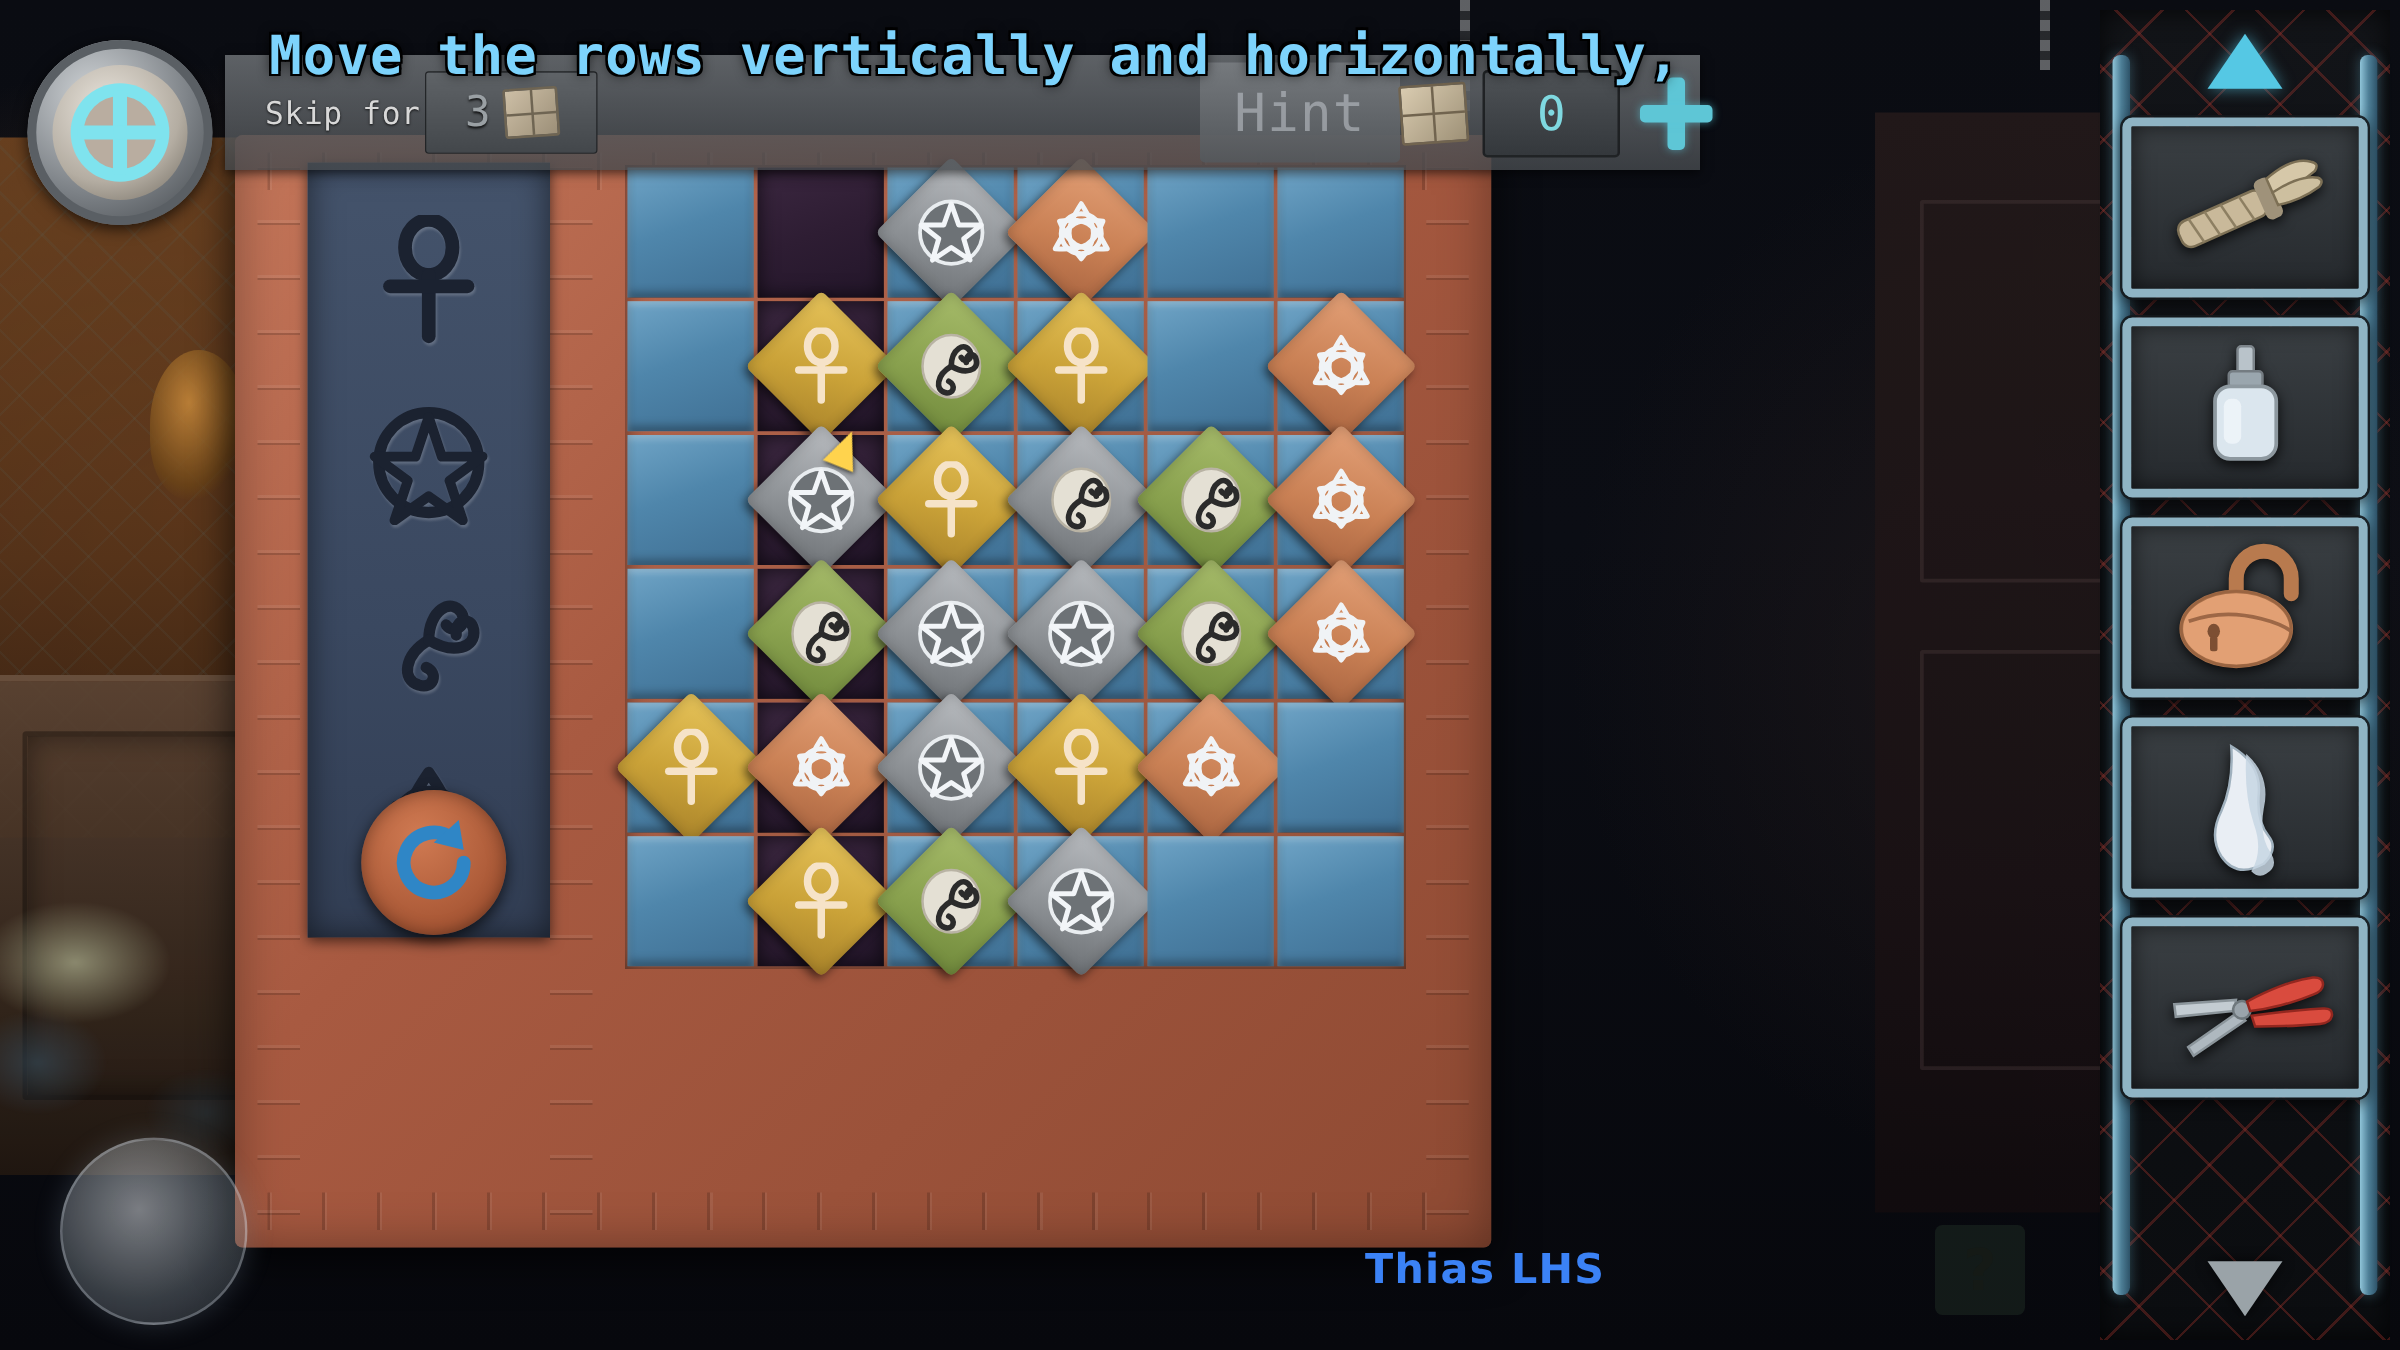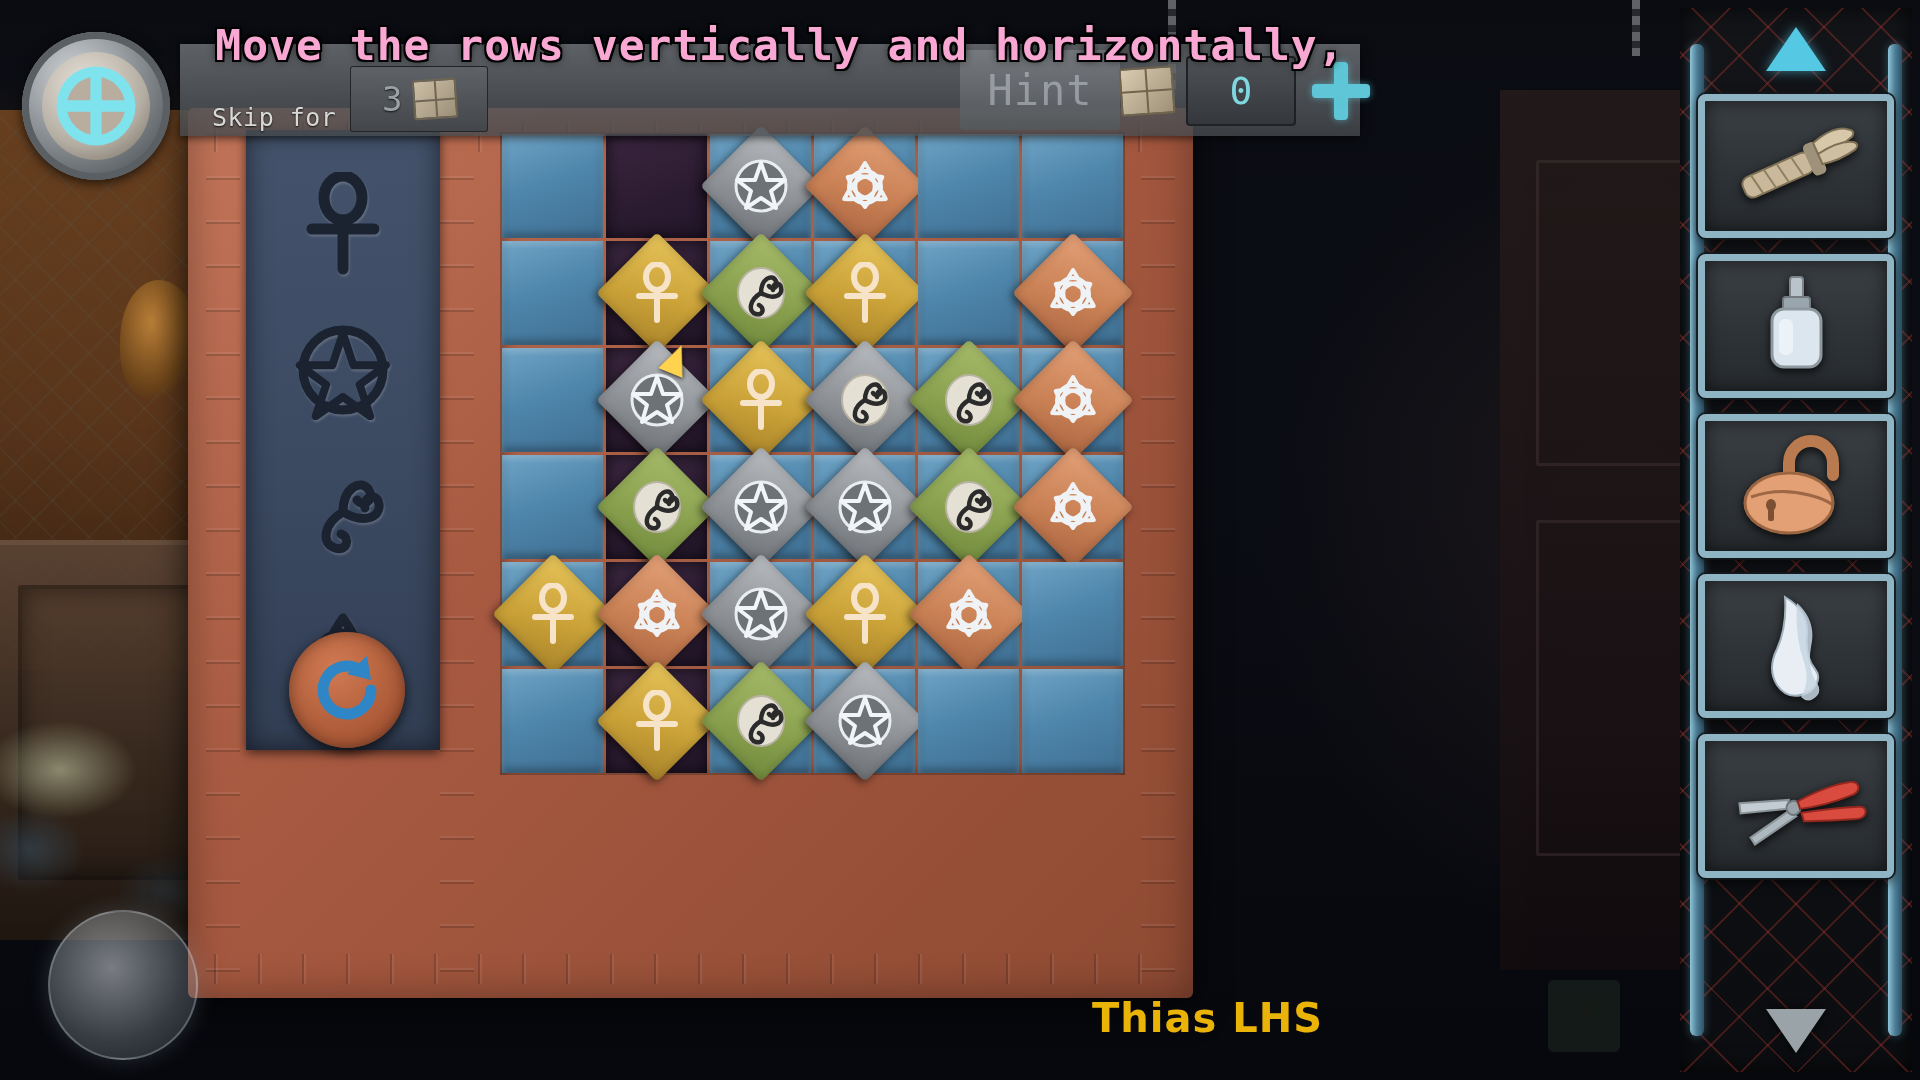--- a/index.html
+++ b/index.html
@@ -72,21 +72,21 @@
   .gear-inner { width:108px; height:108px; border-radius:50%;
     background:radial-gradient(circle at 40% 32%, #e9e4dc, #b4ada2 60%, #6d675d 100%);
     display:flex; align-items:center; justify-content:center; }
 
   
   .hud { position:absolute; left:180px; top:44px; width:1180px; height:92px;
     background:linear-gradient(180deg, rgba(108,112,116,.85), rgba(70,74,78,.80));
     box-shadow:0 2px 8px rgba(0,0,0,.6);
   }
   .skip-btn { position:absolute; left:190px; top:48px; height:84px; padding:0 22px;
-    display:flex; align-items:flex-end; gap:14px;
+    display:flex; align-items:center; gap:4px;
     color:#d8d8d8; font-size:25px; letter-spacing:.5px;
     text-shadow:0 1px 2px rgba(0,0,0,.8);
   }
   .ticket-chip { width:138px; height:66px; display:flex; align-items:center; justify-content:center;
     gap:10px; background:linear-gradient(180deg,#5f6367,#43474b);
     border:1px solid rgba(30,32,34,.9); border-radius:3px; }
   .ticket-count { color:#9aa0a4; font-size:34px; }
   .ticket-ico { width:44px; height:40px;
     background:linear-gradient(135deg,#cdbfa6,#9c8f78);
     border:2px solid #6f6553; border-radius:3px; position:relative; transform:rotate(-4deg); }
@@ -113,21 +113,21 @@
     display:flex; align-items:center; justify-content:center;
     color:#7fd8e0; font-size:38px; }
   .plus-btn { width:66px; height:66px; position:relative; }
   .plus-btn:before, .plus-btn:after { content:""; position:absolute; background:#5ec6d6;
     border-radius:4px; box-shadow:0 0 7px rgba(90,200,220,.6); }
   .plus-btn:before { left:50%; top:4px; width:14px; height:58px; margin-left:-7px; }
   .plus-btn:after  { top:50%; left:4px; height:14px; width:58px; margin-top:-7px; }
 
   
   .instruction { position:absolute; left:200px; top:18px; width:1160px;
-    text-align:center; color:#f9a8d4; font-size:43px; line-height:1.28;
+    text-align:center; color:#7dd3fc; font-size:43px; line-height:1.28;
     font-family:"DejaVu Sans Mono", monospace; font-weight:bold;
     text-shadow: 2px 2px 0 #000, -2px 2px 0 #000, 2px -2px 0 #000, -2px -2px 0 #000,
                  0 0 10px rgba(0,0,0,.9);
     letter-spacing:1px; pointer-events:none;
   }
 
   
   .board-frame { position:absolute; left:188px; top:108px; width:1005px; height:890px;
     background:linear-gradient(135deg,#c4765a,#a85a41 40%,#8e4a33);
     border-radius:6px;
@@ -216,22 +216,22 @@
   .inv-slot { position:absolute; left:18px; width:196px; height:144px;
     border-radius:8px;
     background:linear-gradient(180deg,#3a3f43,#262a2e);
     border:7px solid #8fb4c4;
     box-shadow:0 0 0 2px rgba(20,24,28,.9), 0 4px 12px rgba(0,0,0,.7), inset 0 0 18px rgba(0,0,0,.6);
     display:flex; align-items:center; justify-content:center;
   }
   .inv-slot svg { filter:drop-shadow(0 3px 5px rgba(0,0,0,.8)); }
 
   
-  .watermark { position:absolute; left:1092px; top:995px; color:#eab308;
-    font-size:40px; font-weight:bold; letter-spacing:1px;
+  .watermark { position:absolute; left:1092px; top:995px; color:#3b82f6;
+    font-size:33px; font-weight:bold; letter-spacing:1px;
     font-family:"DejaVu Sans", sans-serif; }
   .help-btn { position:absolute; left:1548px; top:980px; width:72px; height:72px;
     border-radius:6px; background:rgba(30,42,34,.55);
     display:flex; align-items:center; justify-content:center;
     color:#151a16; font-size:46px; font-weight:bold;
     font-family:"DejaVu Sans", sans-serif; }
 </style>
 </head>
 <body>
 

